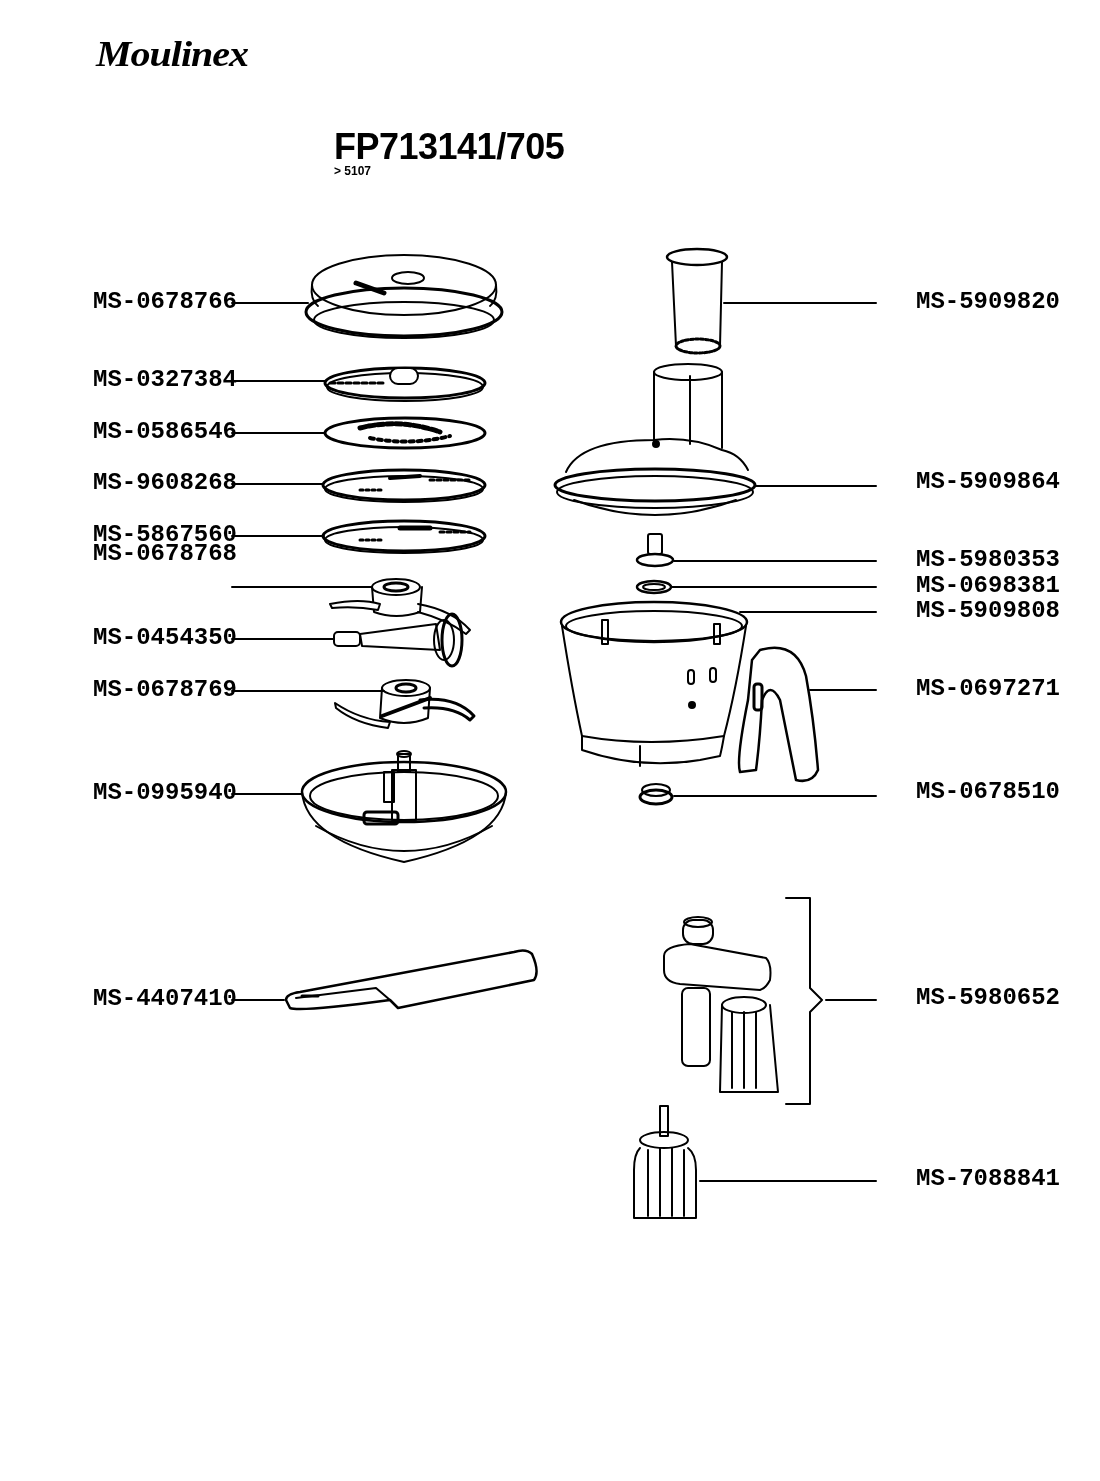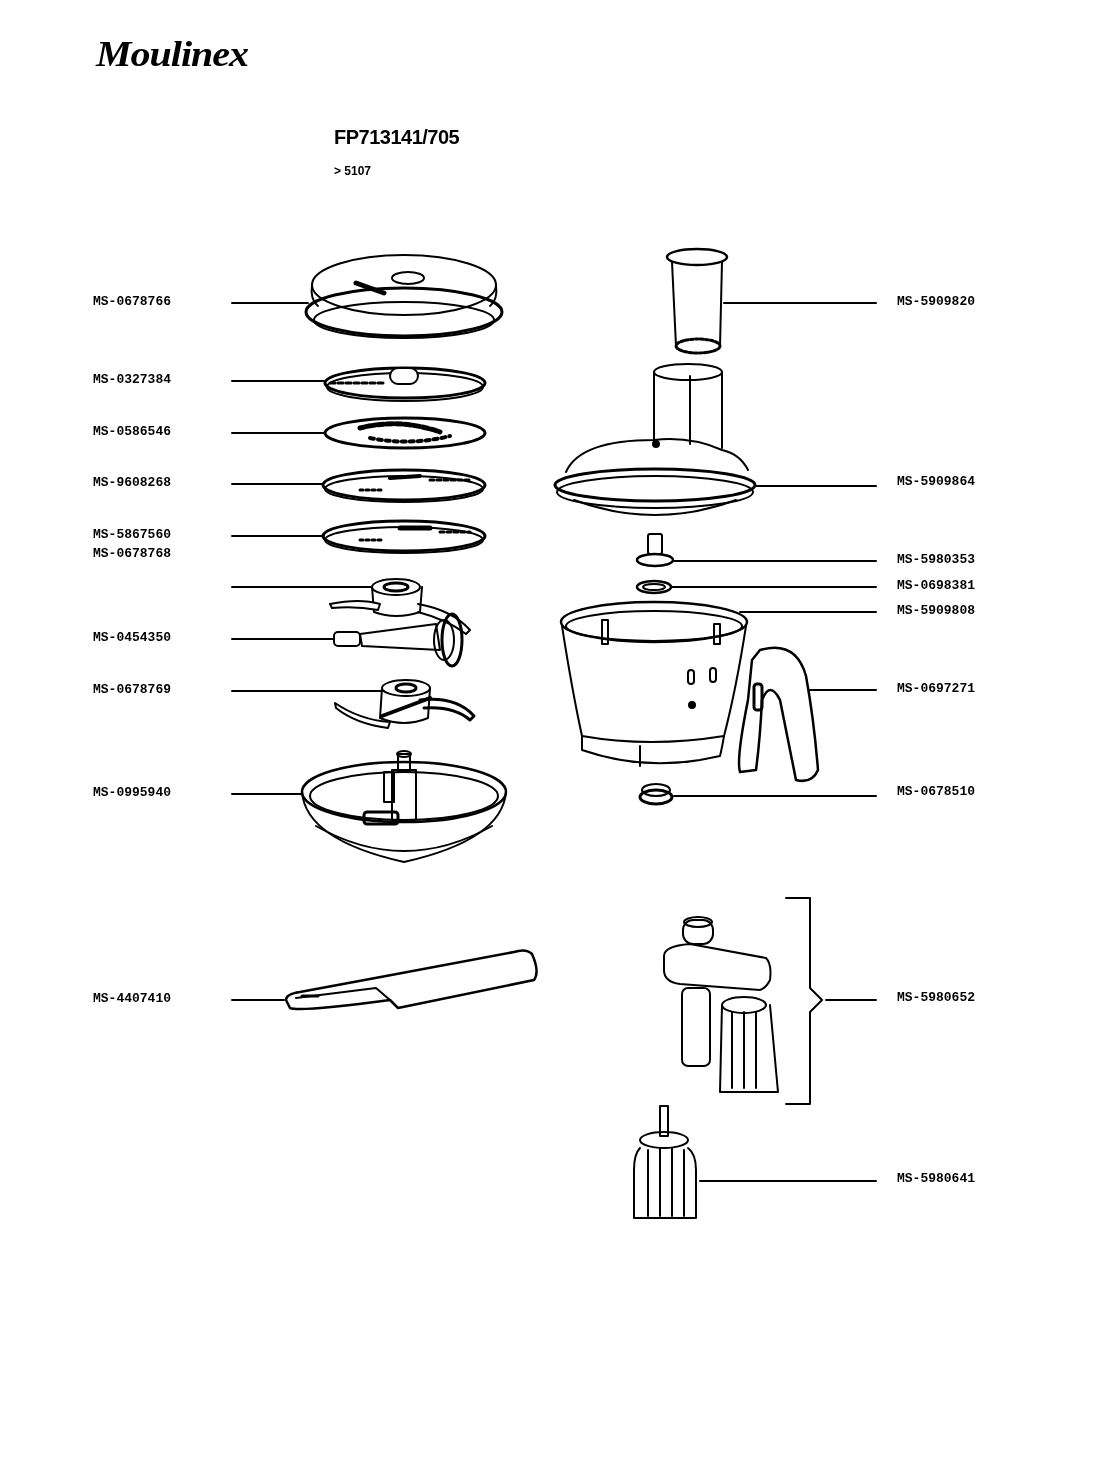--- a/index.html
+++ b/index.html
@@ -1,22 +1,22 @@
 <!DOCTYPE html>
 <html><head>
 <meta charset="utf-8">
 <style>
   html, body { margin:0; padding:0; background:#ffffff; }
   body { width:1100px; height:1481px; position:relative; overflow:hidden; font-family:"Liberation Sans", sans-serif; color:#000; }
   .brand { position:absolute; left:96px; top:30px; font-family:"Liberation Serif", serif; font-style:italic; font-weight:bold; font-size:40px; letter-spacing:-1px; transform:scaleY(0.9); }
-  .model { position:absolute; left:334px; top:126px; font-family:"Liberation Sans", sans-serif; font-weight:bold; font-size:20px; letter-spacing:-0.5px; }
+  .model { position:absolute; left:334px; top:126px; font-family:"Liberation Sans", sans-serif; font-weight:bold; font-size:36px; letter-spacing:-0.5px; }
   .serial { position:absolute; left:334px; top:164px; font-family:"Liberation Sans", sans-serif; font-weight:bold; font-size:12px; }
-  .label { position:absolute; font-family:"Liberation Mono", monospace; font-weight:bold; font-size:13px; line-height:20px; white-space:nowrap; }
+  .label { position:absolute; font-family:"Liberation Mono", monospace; font-weight:bold; font-size:24px; line-height:20px; white-space:nowrap; }
   .label.left { left:93px; }
-  .label.right { left:897px; }
+  .label.right { left:916px; }
   svg.drawing { position:absolute; left:0; top:0; }
 </style>
 </head>
 <body>
 
 <div class="brand">Moulinex</div>
 <div class="model">FP713141/705</div>
 <div class="serial">&gt; 5107</div>
 
 <div class="label left" style="top:292px">MS-0678766</div>
@@ -31,21 +31,21 @@
 <div class="label left" style="top:989px">MS-4407410</div>
 
 <div class="label right" style="top:292px">MS-5909820</div>
 <div class="label right" style="top:472px">MS-5909864</div>
 <div class="label right" style="top:550px">MS-5980353</div>
 <div class="label right" style="top:576px">MS-0698381</div>
 <div class="label right" style="top:601px">MS-5909808</div>
 <div class="label right" style="top:679px">MS-0697271</div>
 <div class="label right" style="top:782px">MS-0678510</div>
 <div class="label right" style="top:988px">MS-5980652</div>
-<div class="label right" style="top:1169px">MS-5980641</div>
+<div class="label right" style="top:1169px">MS-7088841</div>
 
 <svg class="drawing" width="1100" height="1481" viewBox="0 0 1100 1481" fill="none" stroke="#000" stroke-width="2" stroke-linejoin="round" stroke-linecap="round">
 
   <g>
     <line x1="232" y1="303" x2="308" y2="303"></line>
     <line x1="232" y1="381" x2="326" y2="381"></line>
     <line x1="232" y1="433" x2="324" y2="433"></line>
     <line x1="232" y1="484" x2="322" y2="484"></line>
     <line x1="232" y1="536" x2="324" y2="536"></line>
     <line x1="232" y1="587" x2="372" y2="587"></line>

